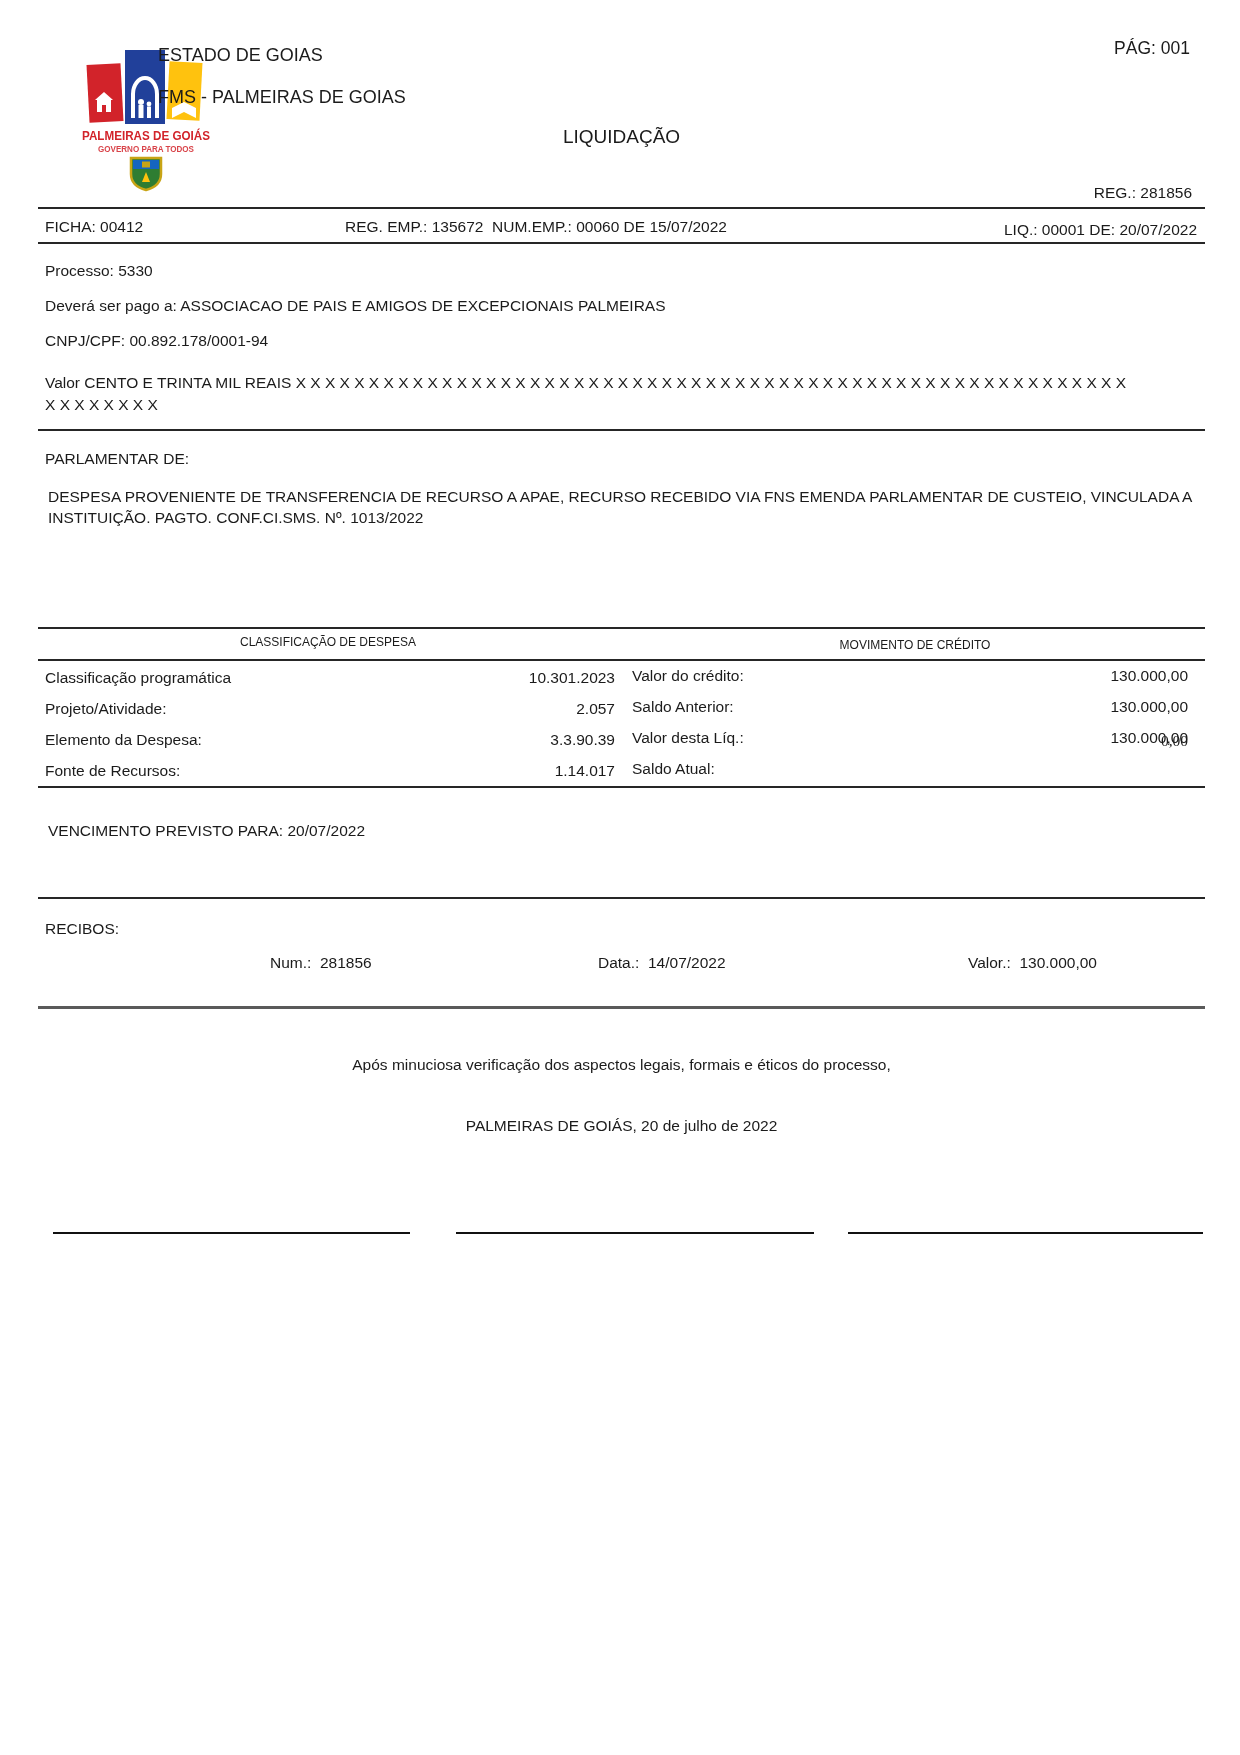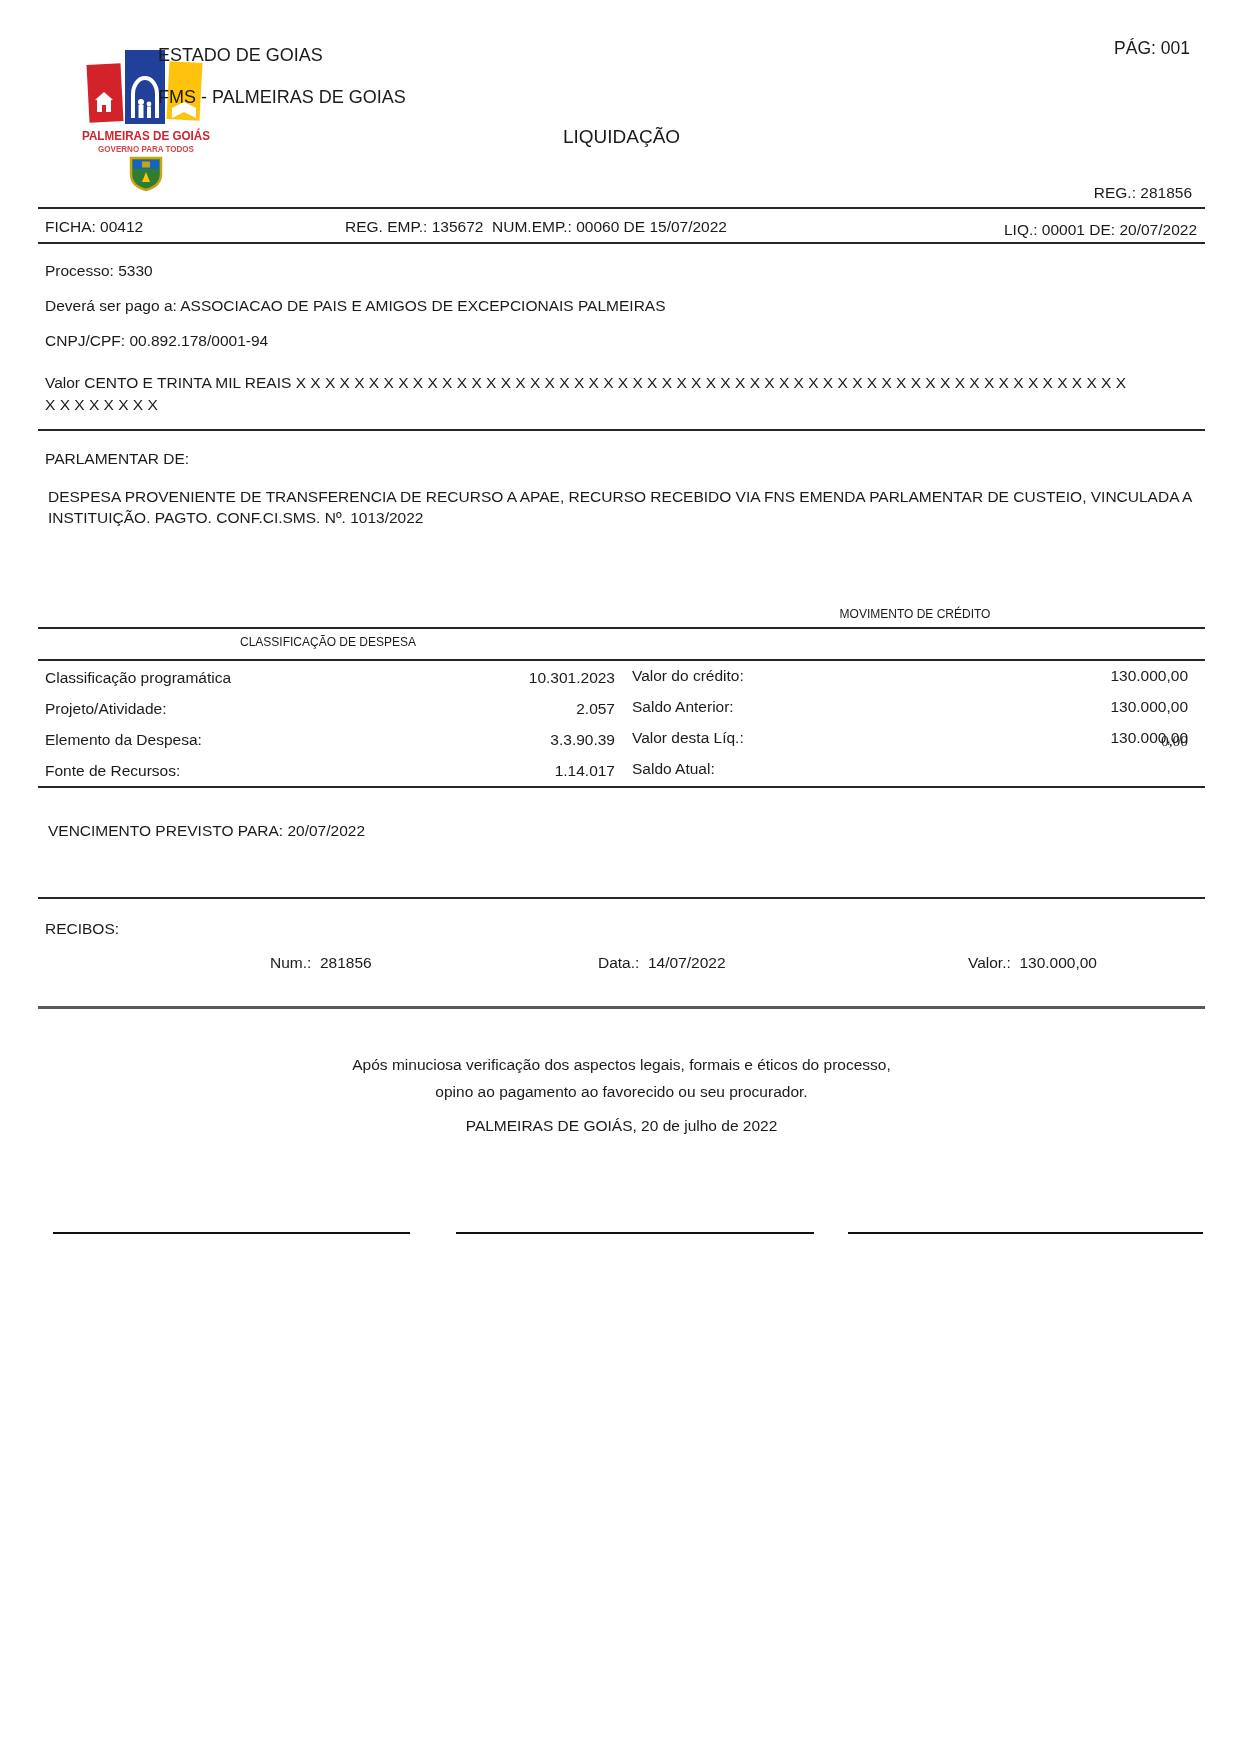--- a/index.html
+++ b/index.html
@@ -80,21 +80,21 @@
   <div class="abs fs15" style="left:45px;top:372px;width:1155px;">Valor CENTO E TRINTA MIL REAIS X X X X X X X X X X X X X X X X X X X X X X X X X X X X X X X X X X X X X X X X X X X X X X X X X X X X X X X X X</div>
   <div class="abs fs15" style="left:45px;top:394px;">X X X X X X X X</div>
 
   <div class="hr" style="left:38px;top:429px;width:1167px;"></div>
 
   <div class="abs fs15" style="left:45px;top:448px;">PARLAMENTAR DE:</div>
   <div class="abs fs15 wrap" style="left:48px;top:486px;width:1160px;line-height:21px;">DESPESA PROVENIENTE DE TRANSFERENCIA DE RECURSO A APAE, RECURSO RECEBIDO VIA FNS EMENDA PARLAMENTAR DE CUSTEIO, VINCULADA A INSTITUIÇÃO. PAGTO. CONF.CI.SMS. Nº. 1013/2022</div>
 
   <div class="hr" style="left:38px;top:627px;width:1167px;"></div>
   <div class="abs center fs16" style="left:38px;top:635px;width:580px;">CLASSIFICAÇÃO DE DESPESA</div>
-  <div class="abs center fs16" style="left:630px;top:607px;width:570px;text-align:center;">MOVIMENTO DE CRÉDITO</div>
+  <div class="abs center fs16" style="left:630px;top:638px;width:570px;text-align:center;">MOVIMENTO DE CRÉDITO</div>
   <div class="hr" style="left:38px;top:659px;width:1167px;"></div>
 
   <div class="abs fs15" style="left:45px;top:667px;">Classificação programática</div>
   <div class="abs right fs15" style="left:400px;top:667px;width:215px;">10.301.2023</div>
   <div class="abs fs15" style="left:45px;top:698px;">Projeto/Atividade:</div>
   <div class="abs right fs15" style="left:400px;top:698px;width:215px;">2.057</div>
   <div class="abs fs15" style="left:45px;top:729px;">Elemento da Despesa:</div>
   <div class="abs right fs15" style="left:400px;top:729px;width:215px;">3.3.90.39</div>
   <div class="abs fs15" style="left:45px;top:760px;">Fonte de Recursos:</div>
   <div class="abs right fs15" style="left:400px;top:760px;width:215px;">1.14.017</div>
@@ -115,20 +115,19 @@
   <div class="hr" style="left:38px;top:897px;width:1167px;"></div>
 
   <div class="abs fs15" style="left:45px;top:918px;">RECIBOS:</div>
   <div class="abs fs15" style="left:270px;top:952px;">Num.:  281856</div>
   <div class="abs fs15" style="left:598px;top:952px;">Data.:  14/07/2022</div>
   <div class="abs fs15" style="left:968px;top:952px;">Valor.:  130.000,00</div>
 
   <div class="hr-thick" style="left:38px;top:1006px;width:1167px;"></div>
 
   <div class="abs center fs15" style="left:38px;top:1054px;width:1167px;">Após minuciosa verificação dos aspectos legais, formais e éticos do processo,</div>
-  <div class="abs center fs15" style="left:38px;top:1081px;width:1167px;">opino ao pagamento ao favorecido ou seu procurador.</div>
   <div class="abs center fs15" style="left:38px;top:1115px;width:1167px;">PALMEIRAS DE GOIÁS, 20 de julho de 2022</div>
 
   <div class="sigline" style="left:53px;top:1232px;width:357px;"></div>
   <div class="sigline" style="left:456px;top:1232px;width:358px;"></div>
   <div class="sigline" style="left:848px;top:1232px;width:355px;"></div>
 
 </div>
 
 </body></html>

